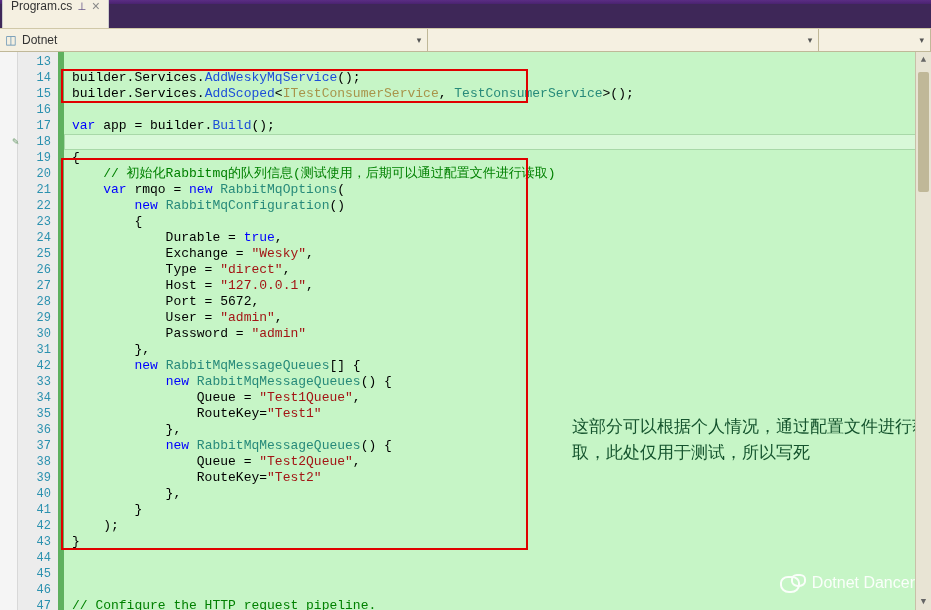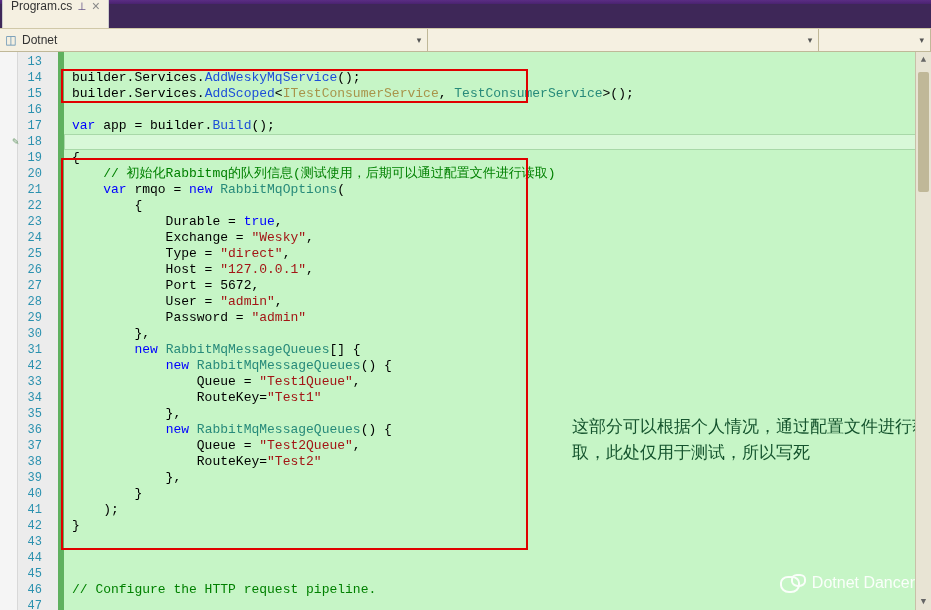--- a/index.html
+++ b/index.html
@@ -82,21 +82,21 @@
     border-right: 1px solid #d8d8d8;
   }
   .gutter {
     width: 40px;
     background: #ececec;
     text-align: right;
     color: #2b91af;
     font-size: 12px;
     padding-top: 2px;
   }
-  .gutter div { height: 16px; line-height:16px; padding-right: 16px; }
+  .gutter div { height: 16px; line-height:16px; padding-right: 7px; }
   .changebar {
     width: 6px;
     background: #5fb05f;
   }
   .code {
     flex: 1;
     background: #c6f5c6;
     position: relative;
     padding-top: 2px;
   }
@@ -242,20 +242,21 @@
 
     <div class="line"></div>
     <div class="line"><span class="plain">builder.Services.</span><span class="fn">AddWeskyMqService</span><span class="plain">();</span></div>
     <div class="line"><span class="plain">builder.Services.</span><span class="fn">AddScoped</span><span class="plain">&lt;</span><span class="iface">ITestConsumerService</span><span class="plain">, </span><span class="cls">TestConsumerService</span><span class="plain">&gt;();</span></div>
     <div class="line"></div>
     <div class="line"><span class="kw">var</span><span class="plain"> app = builder.</span><span class="fn">Build</span><span class="plain">();</span></div>
     <div class="line" style="position:relative"><span class="glyph18">✎</span></div>
     <div class="line"><span class="plain">{</span></div>
     <div class="line"><span class="cmt">    // 初始化Rabbitmq的队列信息(测试使用，后期可以通过配置文件进行读取)</span></div>
     <div class="line"><span>    </span><span class="kw">var</span><span class="plain"> rmqo = </span><span class="kw">new</span><span> </span><span class="cls">RabbitMqOptions</span><span class="plain">(</span></div>
+    <div class="line"><span>        </span><span class="kw">new</span><span> </span><span class="cls">RabbitMqConfiguration</span><span class="plain">()</span></div>
     <div class="line"><span class="plain">        {</span></div>
     <div class="line"><span class="plain">            Durable = </span><span class="kw">true</span><span class="plain">,</span></div>
     <div class="line"><span class="plain">            Exchange = </span><span class="str">"Wesky"</span><span class="plain">,</span></div>
     <div class="line"><span class="plain">            Type = </span><span class="str">"direct"</span><span class="plain">,</span></div>
     <div class="line"><span class="plain">            Host = </span><span class="str">"127.0.0.1"</span><span class="plain">,</span></div>
     <div class="line"><span class="plain">            Port = 5672,</span></div>
     <div class="line"><span class="plain">            User = </span><span class="str">"admin"</span><span class="plain">,</span></div>
     <div class="line"><span class="plain">            Password = </span><span class="str">"admin"</span></div>
     <div class="line"><span class="plain">        },</span></div>
     <div class="line"><span>        </span><span class="kw">new</span><span> </span><span class="cls">RabbitMqMessageQueues</span><span class="plain">[] {</span></div>

